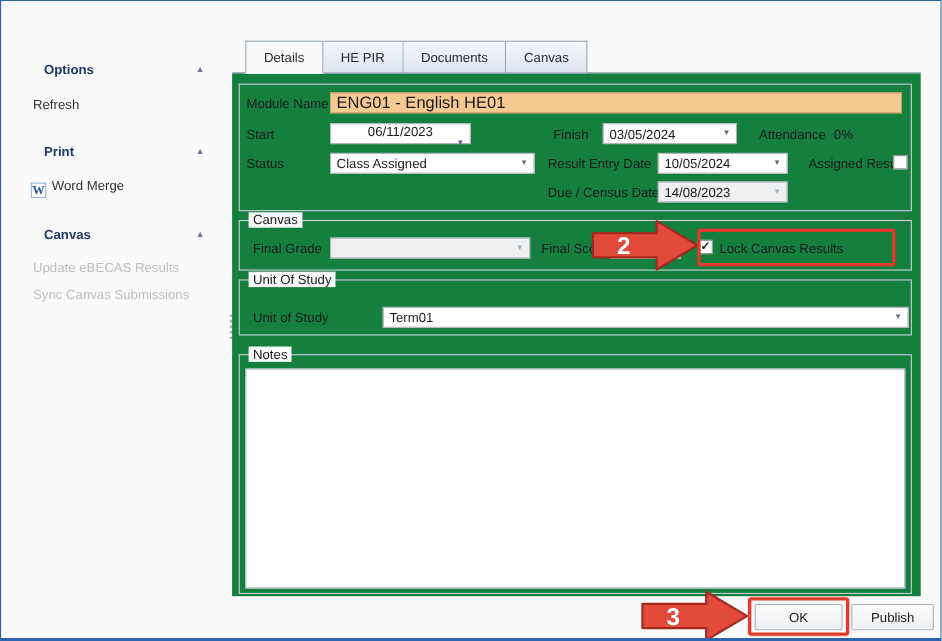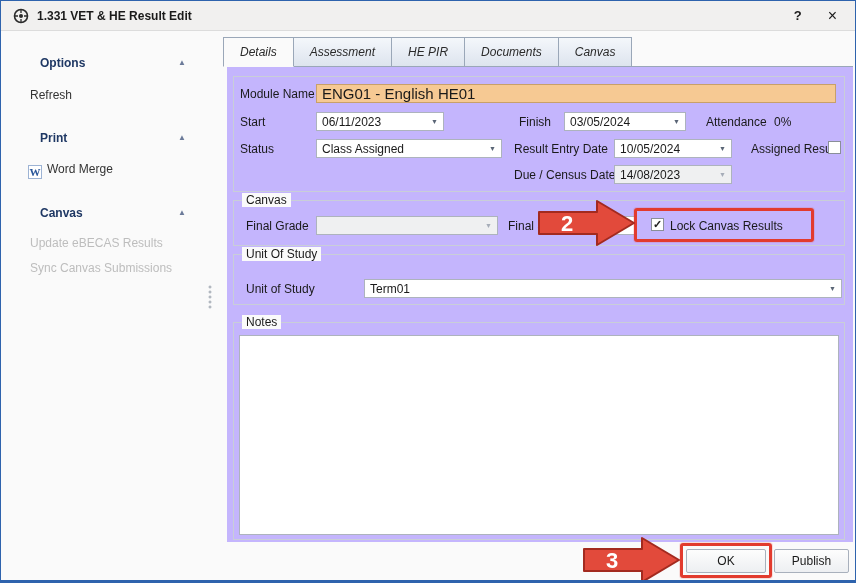--- a/index.html
+++ b/index.html
@@ -29,26 +29,26 @@
                text-align:center; line-height:13px; margin-right:5px; vertical-align:-3px; }
 
   .splitter-grip { position:absolute; left:206px; top:283px; width:6px; height:26px;
                    background-image:radial-gradient(circle, #9aa2ad 1px, transparent 1.4px);
                    background-size:5px 5px; background-position:center; cursor:col-resize; }
 
   
   .tabs { position:absolute; left:222px; top:42px; height:24px; display:flex; align-items:flex-end; z-index:3; }
   .tab { height:22px; padding:14px 16px; display:flex; align-items:center; justify-content:center;
          background:linear-gradient(#f4f7fb,#dde4ee); border:1px solid #9aa7b8; border-left:none;
-         font-size:12px; color:#2a2a2a; cursor:default;font-style:italic; }
+         font-size:12px; color:#2a2a2a; cursor:default; }
   .tab:first-child { border-left:1px solid #9aa7b8; }
   .tab.active { height:25px; background:#fafafa; border-bottom:1px solid #fafafa; position:relative; z-index:4; }
 
-  .tab-page { position:absolute; left:226px; top:65px; width:626px; height:476px;
-              border-top:1px solid #9aa7b8; background:#c4b5fd; z-index:2; }
+  .tab-page { position:absolute; left:210px; top:65px; width:626px; height:476px;
+              border-top:1px solid #9aa7b8; background:#15803d; z-index:2; }
 
   
   .group { position:absolute; border:1px solid #c9ced8; }
   .group-label { position:absolute; top:-8px; left:8px; background:#fafafa; padding:0 4px; font-size:12px; }
 
   .field-label { position:absolute; font-size:12px; white-space:nowrap; }
   .textfield { position:absolute; height:19px; border:1px solid #adb3bd; background:#fff;
                display:flex; align-items:center; padding:0 5px; font-size:15px; }
   .textfield.module { background:#f6c993; border-color:#c8a06a; }
   .combo { position:absolute; height:19px; border:1px solid #adb3bd; background:#fff;
@@ -71,30 +71,20 @@
   
   .red-box { position:absolute; border:3px solid #e23b2e; border-radius:3px; z-index:40; pointer-events:none;
              box-shadow:0 0 0 1px rgba(226,59,46,.15); }
   .annot-arrow { position:absolute; z-index:50; pointer-events:none; }
 </style>
 </head>
 <body>
 
 <div class="dialog">
 
-  <div class="titlebar">
-    <svg class="app-icon" viewBox="0 0 16 16">
-      <circle cx="8" cy="8" r="6.5" fill="none" stroke="#2b2b2b" stroke-width="1.6"></circle>
-      <circle cx="8" cy="8" r="2" fill="#2b2b2b"></circle>
-      <path d="M8 1.5 V5 M8 11 V14.5 M1.5 8 H5 M11 8 H14.5" stroke="#2b2b2b" stroke-width="1.3"></path>
-    </svg>
-    <span class="title">1.331 VET &amp; HE Result Edit</span>
-    <span class="help">?</span>
-    <span class="close">×</span>
-  </div>
 
   <div class="sidebar">
     <div class="section-header" style="top:24px;text-align:right;">
       <span class="hdr-label">Options</span>
       <span class="collapse-icon">▲</span>
     </div>
     <div class="side-item" style="top:56px;">
       <span>Refresh</span>
     </div>
 
@@ -115,34 +105,33 @@
     </div>
     <div class="side-item disabled" style="top:229px;">
       <span>Sync Canvas Submissions</span>
     </div>
   </div>
 
   <div class="splitter-grip"></div>
 
   <div class="tabs">
     <div class="tab active">Details</div>
-    <div class="tab">Assessment</div>
     <div class="tab">HE PIR</div>
     <div class="tab">Documents</div>
     <div class="tab">Canvas</div>
   </div>
 
   <div class="tab-page">
 
     <div class="group" style="left:6px; top:9px; width:612px; height:116px;">
       <span class="field-label" style="left:6px; top:10px;">Module Name</span>
       <div class="textfield module" style="left:82px; top:7px; width:520px;">ENG01 - English HE01</div>
 
       <span class="field-label" style="left:6px; top:38px;">Start</span>
-      <div class="combo" style="left:82px; top:35px; width:128px;">
+      <div class="combo" style="left:82px; top:35px; width:128px;flex-direction:column;">
         <span>06/11/2023</span>
         <span class="arrow">▼</span>
       </div>
 
       <span class="field-label" style="left:285px; top:38px;">Finish</span>
       <div class="combo" style="left:330px; top:35px; width:122px;">
         <span>03/05/2024</span>
         <span class="arrow">▼</span>
       </div>
 

